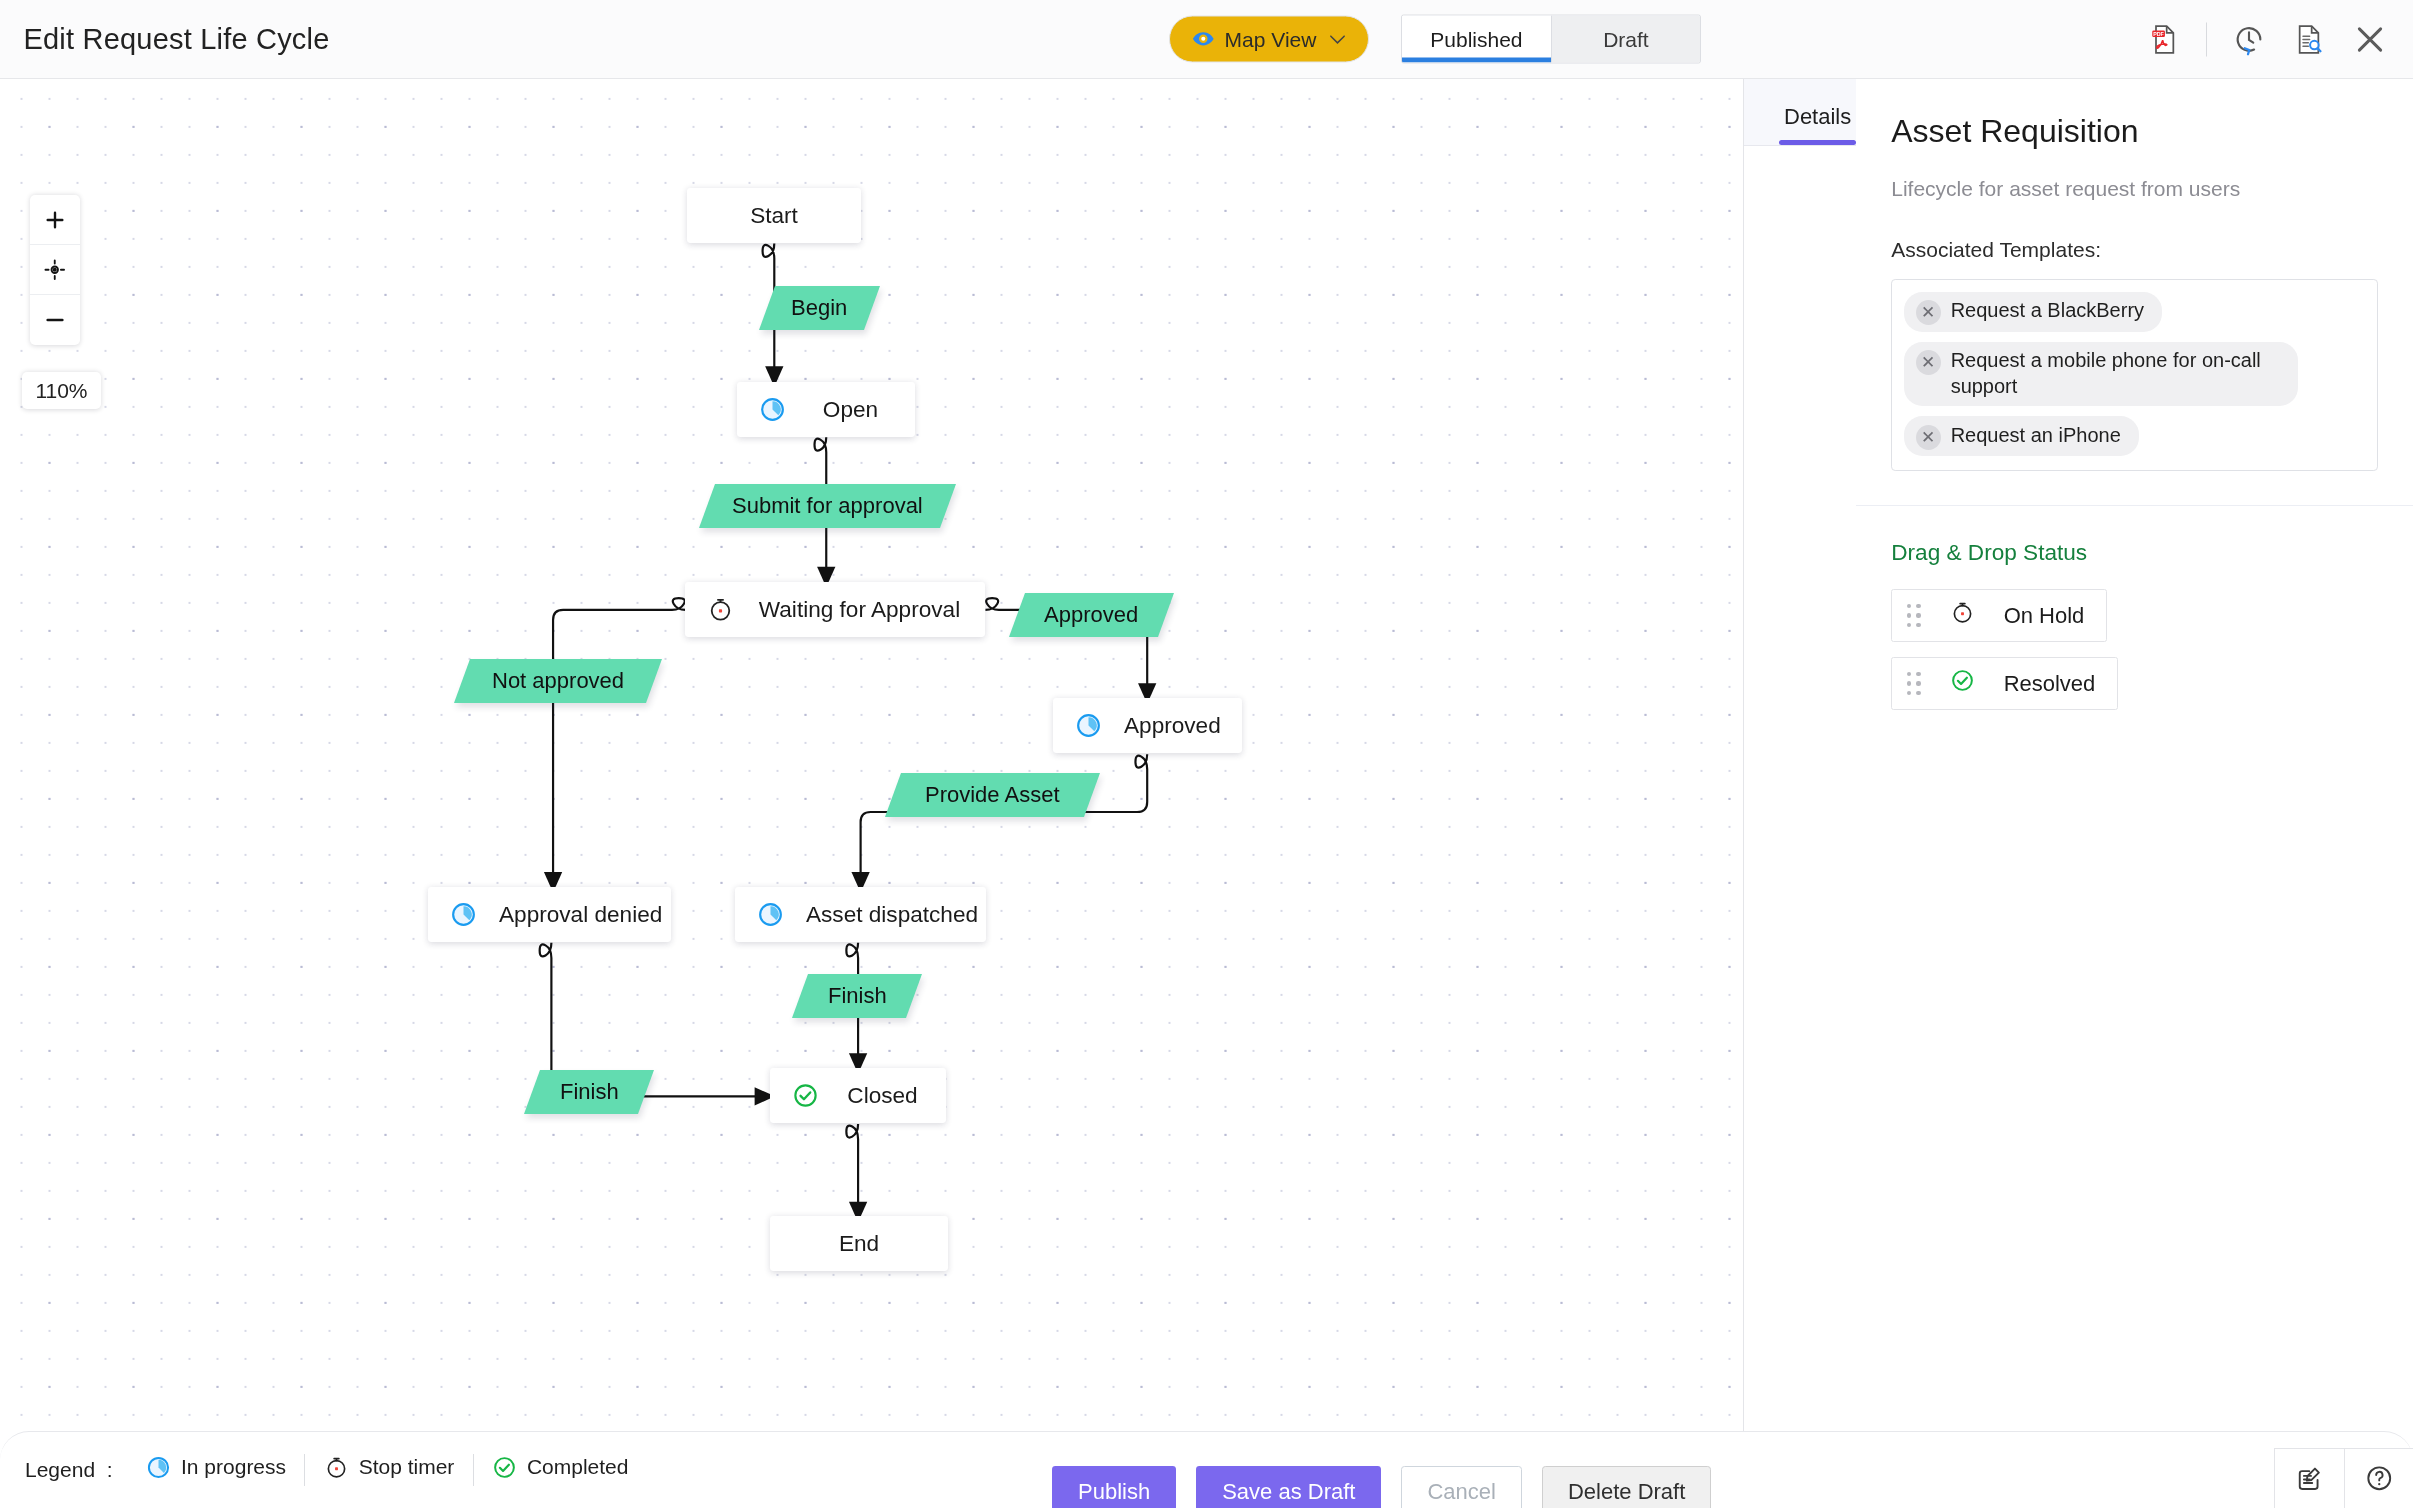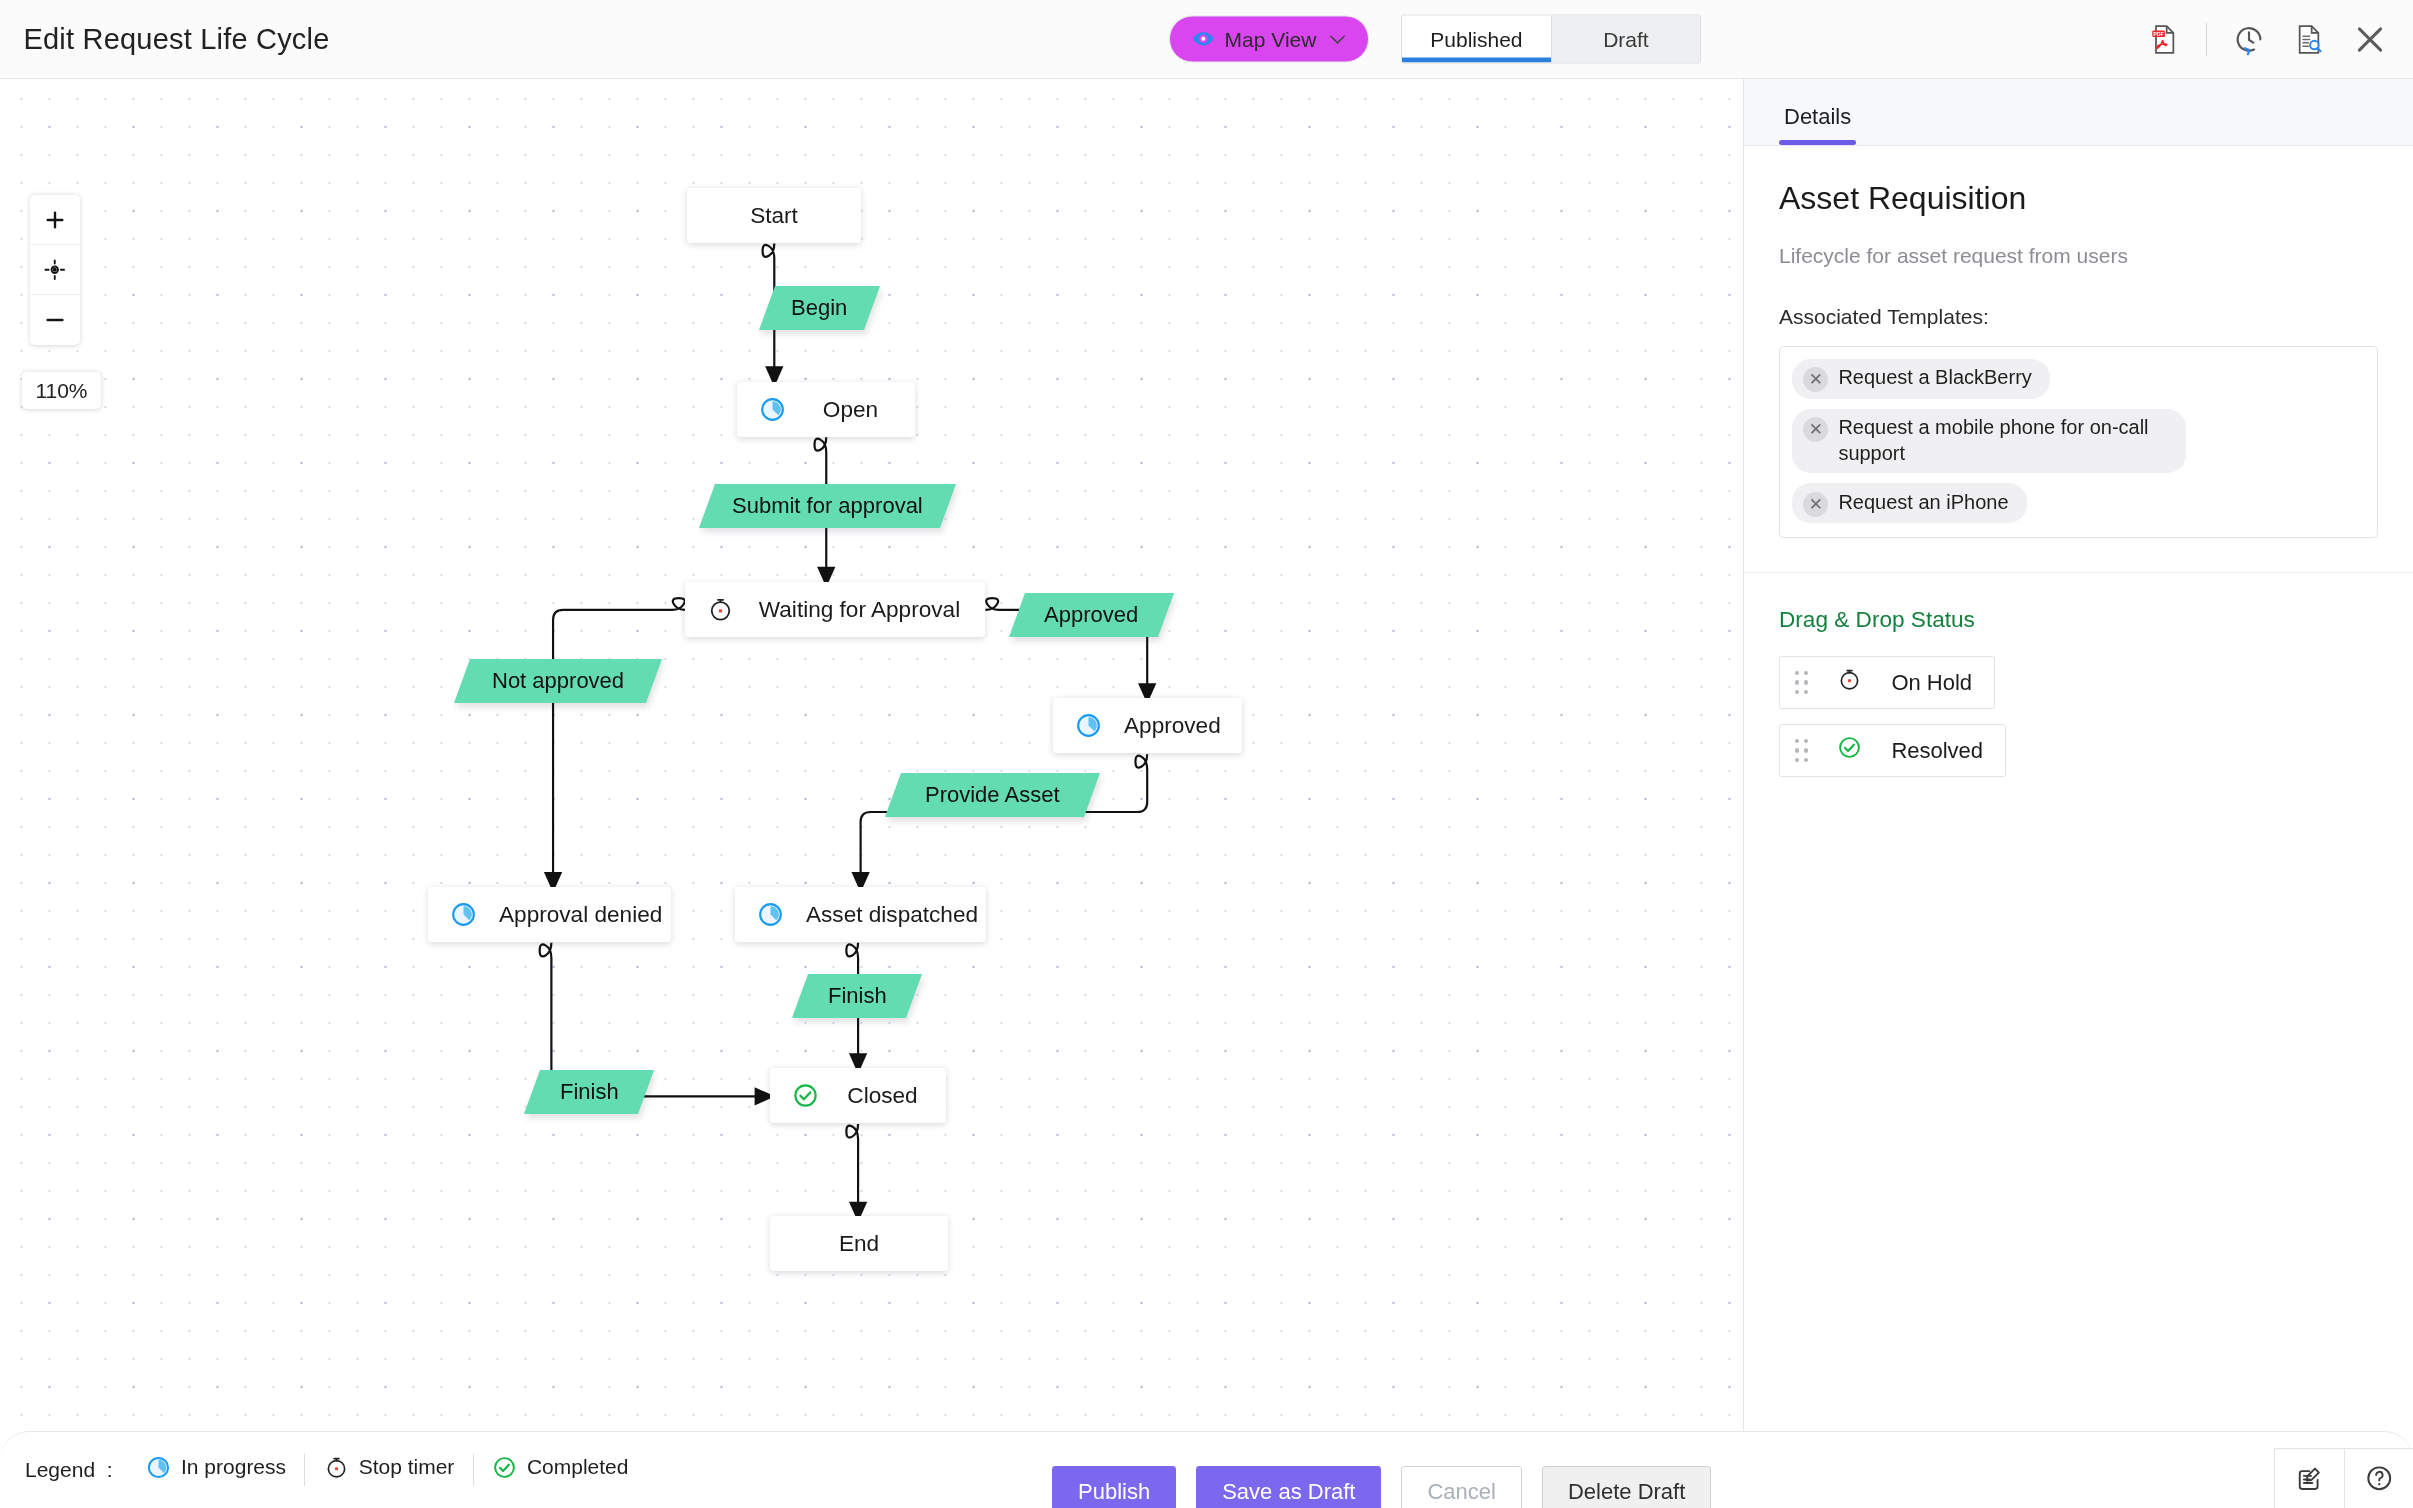--- a/index.html
+++ b/index.html
@@ -21,21 +21,21 @@
     position: absolute; left: 23.5px; top: 50%; transform: translateY(-50%);
     font-size: 29px; color: #222; letter-spacing: 0.2px;
   }
   .center-controls {
     position: absolute; left: 1169px; top: 50%; transform: translateY(-50%);
     display: flex; align-items: center; gap: 32px;
   }
   .mapview-btn {
     display: flex; align-items: center; gap: 10px;
     height: 47px; padding: 0 22px; border-radius: 23.5px;
-    border: 0.8px solid #e2e4e9; background: #d946ef;
+    border: 0.8px solid #e2e4e9; background: #eab308;
     font-size: 21px; color: #2b2b2b; cursor: pointer;
   }
   .eye { width: 22.6px; height: 22.6px; display: block; }
   .chev { width: 17px; height: 10px; display: block; margin-left: 2.5px; }
 
   .seg { display: flex; height: 49px; border: 0.8px solid #dcdee3; border-radius: 2.5px; overflow: hidden; }
   .seg-item {
     min-width: 149px; display: flex; align-items: center; justify-content: center;
     font-size: 21px; color: #3a3a3a; background: #eeeff1; cursor: pointer;
     border-left: 0.8px solid #dcdee3; position: relative;
@@ -102,21 +102,21 @@
     position: absolute; z-index: 4;
     background: #62dcb0; color: #111; font-size: 22px;
     display: flex; align-items: center; justify-content: center;
     transform: skewX(-20deg);
     box-shadow: 3.4px 4.2px 5.9px rgba(40,40,70,.14);
     cursor: pointer;
   }
   .trans span { transform: skewX(20deg); white-space: nowrap; }
 
   
-  .panel { flex: 1 1 auto; background: #fff; border-left: 0.8px solid #e4e5e9; display: flex; flex-direction: column; min-width: 0; justify-content: center; }
+  .panel { flex: 1 1 auto; background: #fff; border-left: 0.8px solid #e4e5e9; display: flex; min-width: 0; justify-content: center; }
   .panel-tabs { height: 67px; flex: 0 0 67px; background: #f7f8fc; border-bottom: 0.8px solid #e7e8ee; display: flex; align-items: flex-end; padding-left: 35px; }
   .ptab { position: relative; font-size: 22px; color: #3a3a3a; padding: 0 5px 15px 5px; cursor: pointer; }
   .ptab.active { color: #1e1e1e; }
   .ptab.active::after { content:""; position:absolute; left:0; right:0; bottom:0; height:5px; background:#6c5ce7; border-radius:2.5px; }
 
   .panel-body { flex: 1 1 auto; overflow: hidden; }
   .p-sec { padding: 34px 35px 0 35px; }
   .p-title { font-size: 32px; color: #1b1b1b; margin-bottom: 27px; }
   .p-desc { font-size: 21px; color: #8c8c93; margin-bottom: 37px; }
   .p-label { font-size: 21px; color: #2c2c2c; margin-bottom: 17px; }

